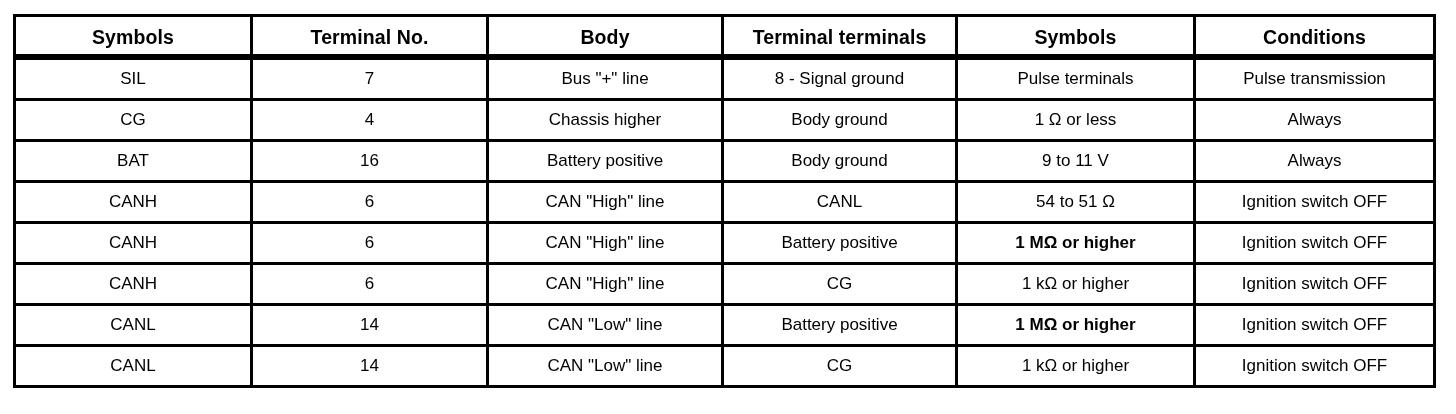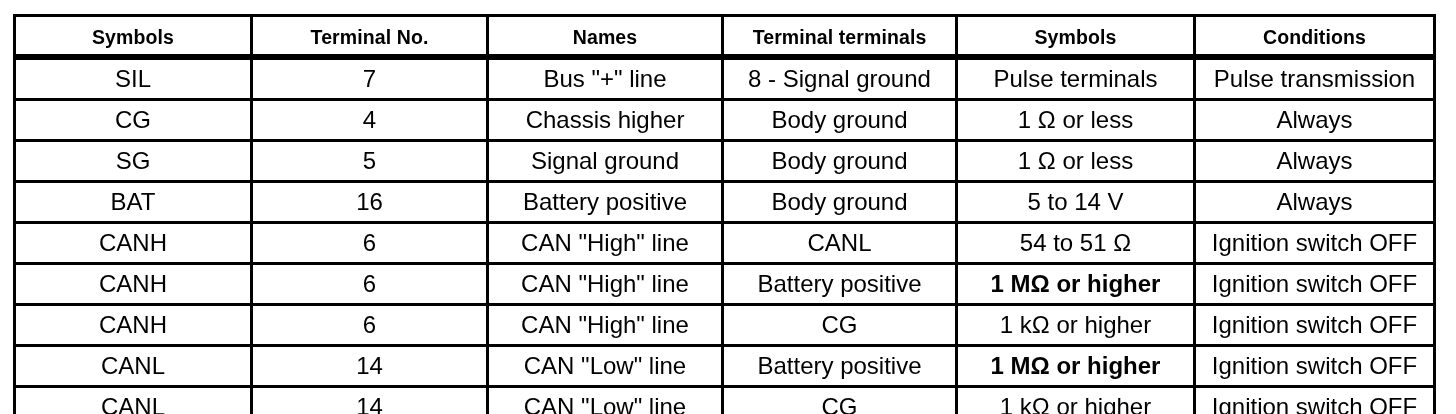--- a/index.html
+++ b/index.html
@@ -64,21 +64,21 @@
   
   .spec-table thead tr.header-row th {
     box-shadow: inset 0 -3px 0 0 #000;
   }
   .spec-table tbody tr:first-child td {
     border-top: 3px solid #000;
   }
 
   .spec-table tbody td {
     height: 38px;
-    font-size: 24px;
+    font-size: 17px;
     font-weight: normal;
   }
 
   .spec-table tbody td.emphasis {
     font-weight: bold;
   }
 </style>
 </head>
 <body>
 
@@ -91,21 +91,21 @@
       <col class="c-names">
       <col class="c-reference">
       <col class="c-results">
       <col class="c-conditions">
     </colgroup>
 
     <thead>
       <tr class="header-row">
         <th>Symbols</th>
         <th>Terminal No.</th>
-        <th>Names</th>
+        <th>Body</th>
         <th>Terminal terminals</th>
         <th>Symbols</th>
         <th>Conditions</th>
       </tr>
     </thead>
 
     <tbody>
 
       <tr>
         <td>SIL</td>
@@ -118,35 +118,27 @@
 
       <tr>
         <td>CG</td>
         <td>4</td>
         <td>Chassis higher</td>
         <td>Body ground</td>
         <td>1 Ω or less</td>
         <td>Always</td>
       </tr>
 
-      <tr>
-        <td>SG</td>
-        <td>5</td>
-        <td>Signal ground</td>
-        <td>Body ground</td>
-        <td>1 Ω or less</td>
-        <td>Always</td>
-      </tr>
 
       <tr>
         <td>BAT</td>
         <td>16</td>
         <td>Battery positive</td>
         <td>Body ground</td>
-        <td>5 to 14 V</td>
+        <td>9 to 11 V</td>
         <td>Always</td>
       </tr>
 
       <tr>
         <td>CANH</td>
         <td>6</td>
         <td>CAN "High" line</td>
         <td>CANL</td>
         <td>54 to 51 Ω</td>
         <td>Ignition switch OFF</td>

